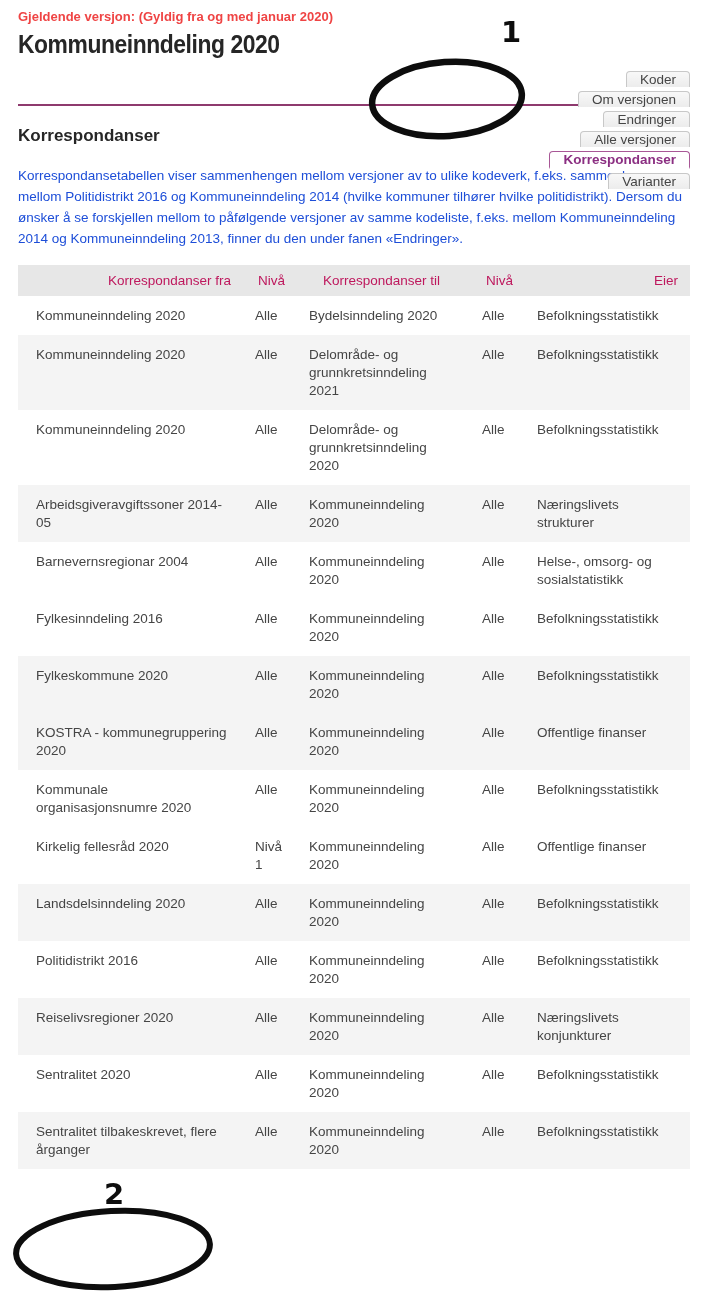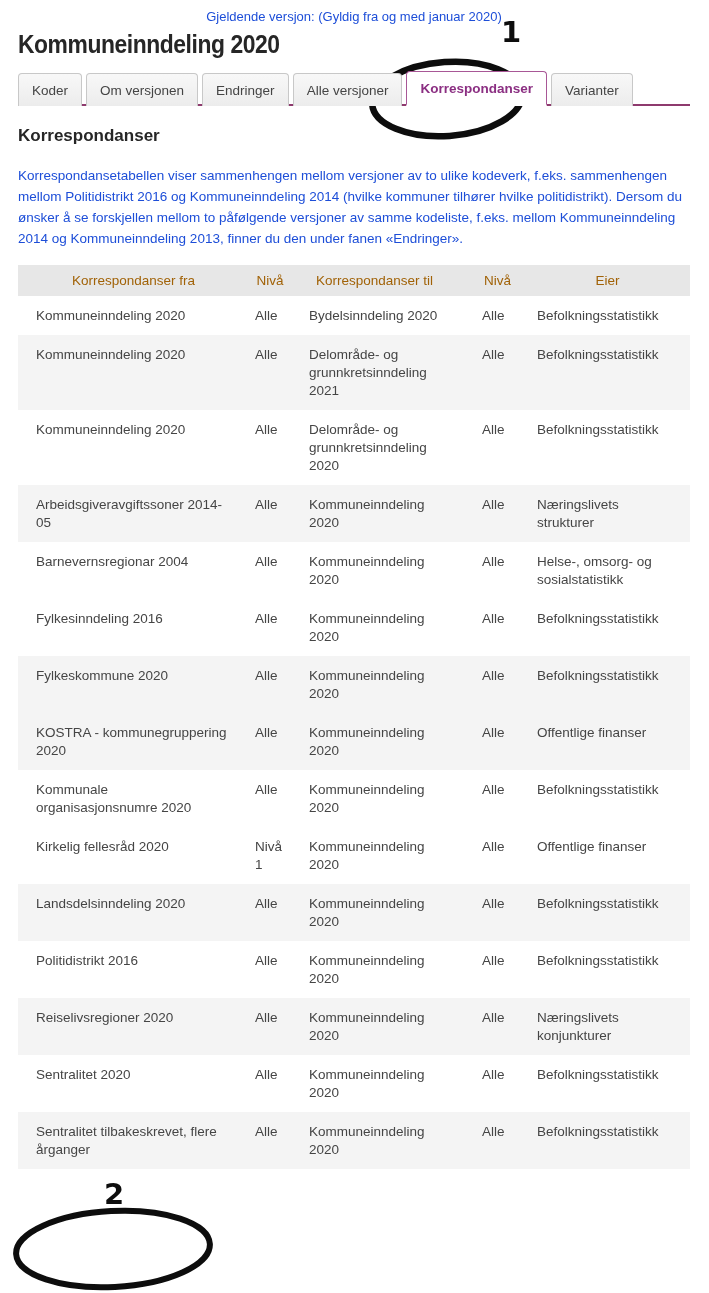--- a/index.html
+++ b/index.html
@@ -6,40 +6,39 @@
   html,body {
     width:709px; height:1293px; overflow:hidden;
     background:#ffffff;
     font-family:"Liberation Sans", sans-serif;
     -webkit-font-smoothing:antialiased;
   }
   .page { position:relative; width:709px; height:1293px; padding:0 19px 0 18px; }
 
   .version-note {
     padding-top:9px;
-    font-size:13px; font-weight:normal; color:#1d4ed8;
+    font-size:13px; font-weight:bold; color:#ef4444;
     height:26px;
-    text-align:center;
   }
   .page-title {
     display:inline-block;
     font-size:26px; font-weight:bold; color:#262626;
     letter-spacing:-0.5px;
     transform:scaleX(0.88); transform-origin:left center;
     height:30px; line-height:30px;
     margin-top:3px;
   }
 
   
   .tabbar { position:relative; margin-top:12px; height:35px; }
   .tabbar::after {
     content:""; position:absolute; left:0; right:0; bottom:0;
     height:2px; background:#8e3a6e;
   }
-  .tabs { display:flex; gap:4px; height:35px; align-items:flex-end; }
+  .tabs { display:flex; gap:4px; height:35px; align-items:flex-end;flex-direction:column; }
   .tab {
     position:relative; z-index:1;
     height:33px; padding:0 13px;
     display:flex; align-items:center;
     font-size:13.5px; color:#454545;
     background:linear-gradient(#f8f8f8,#ececec);
     border:1px solid #c8c8c8; border-bottom:none;
     border-radius:4px 4px 0 0;
     cursor:pointer; white-space:nowrap;
   }
@@ -63,22 +62,22 @@
   }
 
   
   table.corr {
     margin-top:14px;
     width:672px; border-collapse:collapse; table-layout:fixed;
     font-size:13.5px; line-height:18px;
   }
   col.c1{width:225px} col.c2{width:54px} col.c3{width:173px} col.c4{width:55px} col.c5{width:165px}
   table.corr th {
-    background:#e7e7e7; color:#a16207; font-weight:normal;
-    text-align:center; vertical-align:top;
+    background:#e7e7e7; color:#be185d; font-weight:normal;
+    text-align:right; vertical-align:top;
     padding:7px 12px 6px 12px;
   }
   table.corr td {
     color:#454545; text-align:left; vertical-align:top;
     padding:11px 12px 10px 12px;
   }
   table.corr th:first-child, table.corr td:first-child { padding-left:18px; }
   table.corr td:nth-child(3), table.corr th:nth-child(3) { padding-right:30px; }
   table.corr tr.alt td { background:#f4f4f4; }
   table.corr td.from-cell { cursor:pointer; }

